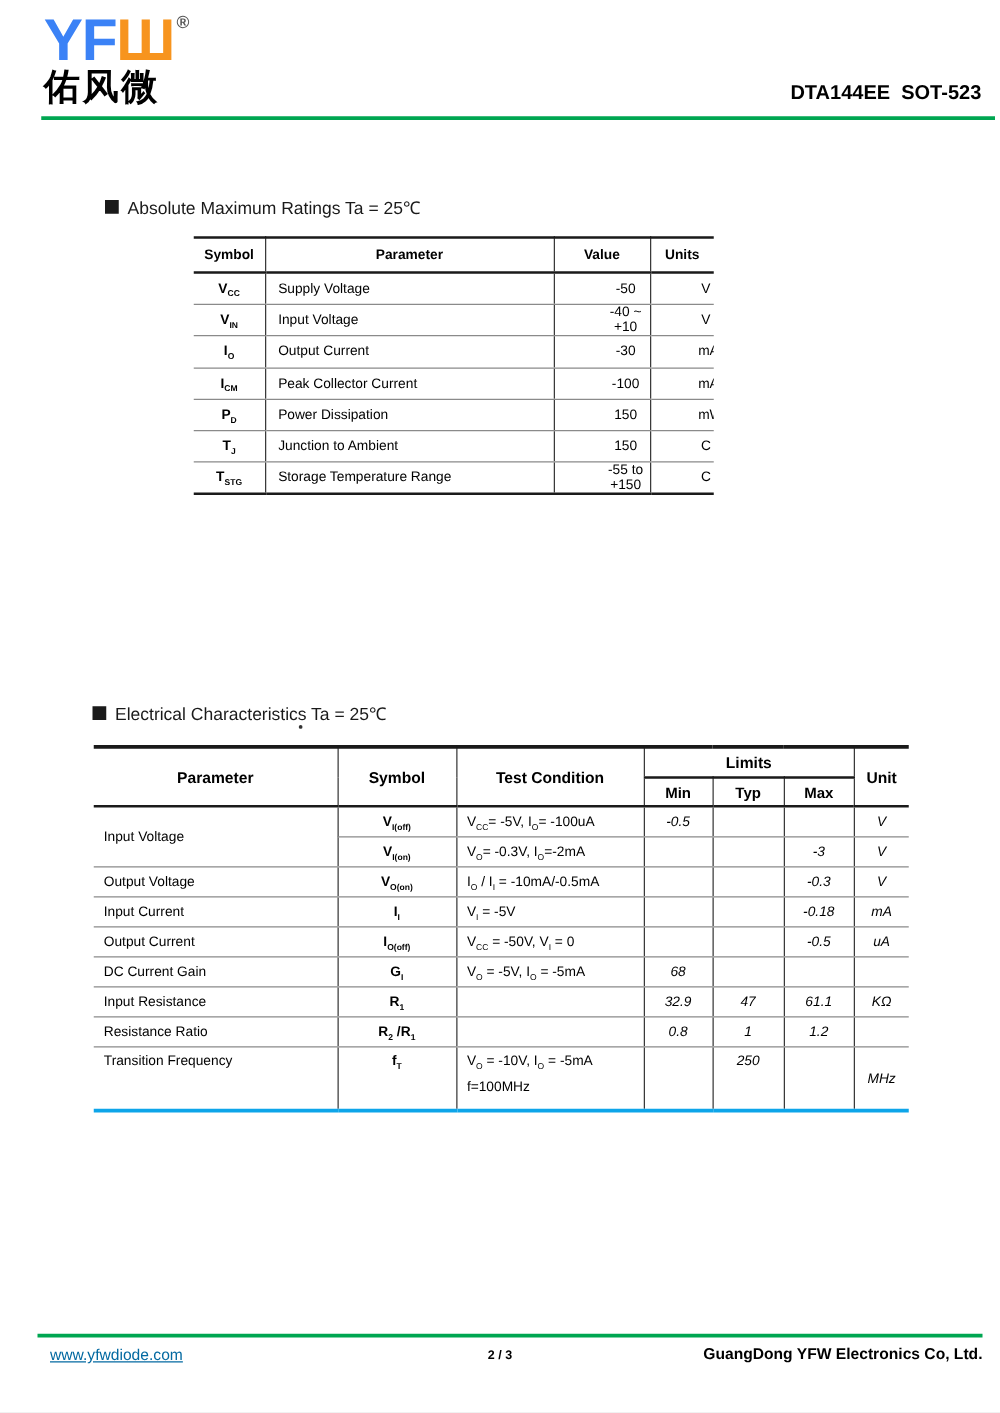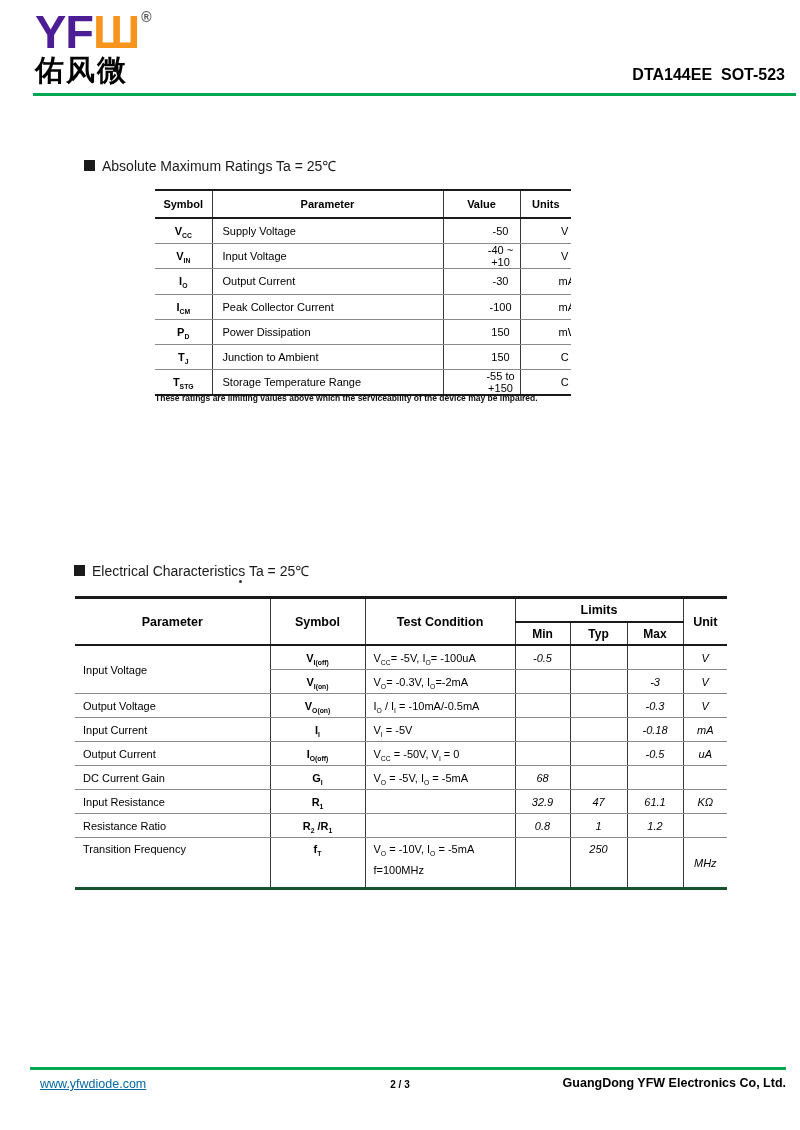--- a/index.html
+++ b/index.html
@@ -2,21 +2,21 @@
 <html><head>
 <meta charset="utf-8">
 <style>
   html,body { margin:0; padding:0; background:#e8e8e8; }
   .page { position:relative; width:800px; height:1130px; background:#ffffff; margin:0 auto;
           font-family:"Liberation Sans", sans-serif; color:#000; overflow:hidden; }
 
   
   .logo { position:absolute; left:35px; top:8px; }
   .logo-line1 { font-size:47px; font-weight:bold; line-height:1.0; letter-spacing:-1px; }
-  .logo-yf { color:#4c1d95; }
+  .logo-yf { color:#3b82f6; }
   .logo-w  { color:#F7941E; }
   .logo-reg { font-size:14px; color:#555; vertical-align:26px; margin-left:2px; font-weight:bold; }
   .logo-cn { font-size:29px; font-weight:bold; letter-spacing:2px; line-height:1.05; color:#000; }
   .doc-title { position:absolute; right:15px; top:66px; font-size:16px; font-weight:bold; white-space:pre; }
   .header-rule { position:absolute; left:33px; right:4px; top:93px; height:3px; background:#00A651; }
 
   
   .section-heading { position:absolute; font-size:14px; color:#1a1a1a; }
   .bullet { display:inline-block; width:11px; height:11px; background:#1a1a1a; margin-right:7px; }
   #abs-heading  { left:84px; top:156px; }
@@ -42,21 +42,21 @@
 
   
   #t2 { left:75px; top:596px; width:652px; border-top:3px solid #1a1a1a; }
   #t2 th, #t2 td { border-left:1px solid #3a3a3a; font-size:11px; }
   #t2 .c-first { border-left:none; }
   #t2 thead th { font-weight:bold; text-align:center; font-size:12.5px; }
   #t2 .h-span { border-bottom:2.5px solid #1a1a1a; }
   #t2 .h-limits { height:22px; border-bottom:2px solid #1a1a1a; }
   #t2 .h-mtm { height:21px; border-bottom:2.5px solid #1a1a1a; font-size:12px; }
   #t2 tbody td { height:23px; border-bottom:1px solid #8a8a8a; }
-  #t2 tbody tr.last td { border-bottom:3px solid #14532d; height:44px; }
+  #t2 tbody tr.last td { border-bottom:3px solid #0ea5e9; height:44px; }
   .t2-param { text-align:left; padding-left:8px; }
   .t2-sym   { text-align:center; font-weight:bold; }
   .t2-tc    { text-align:left; padding-left:8px; font-size:10.5px; }
   .t2-lim, .t2-unit { text-align:center; font-size:10.5px;font-style:italic; }
   .va-top { vertical-align:top; padding-top:5px; }
   .tc-line2 { margin-top:9px; }
 
   
   .footer-rule { position:absolute; left:30px; right:14px; top:1067px; height:2.5px; background:#00A651; }
   .footer-link { position:absolute; left:40px; top:1077px; font-size:12.5px; font-weight:normal;
@@ -133,21 +133,20 @@
         <td class="t1-units">C</td>
       </tr>
       <tr>
         <td class="t1-sym c-first">T<sub>STG</sub></td>
         <td class="t1-param">Storage Temperature Range</td>
         <td class="t1-val">-55 to +150</td>
         <td class="t1-units">C</td>
       </tr>
     </tbody>
   </table>
-  <div id="abs-note">These ratings are limiting values above which the serviceability of the device may be impaired.</div>
 
   <div class="section-heading" id="elec-heading">
     <span class="bullet"></span><span>Electrical Characteristics Ta = 25℃</span>
   </div>
   <div class="stray-dot"></div>
 
   <table id="t2">
     <colgroup>
         <col style="width:195px">
         <col style="width:95px">

